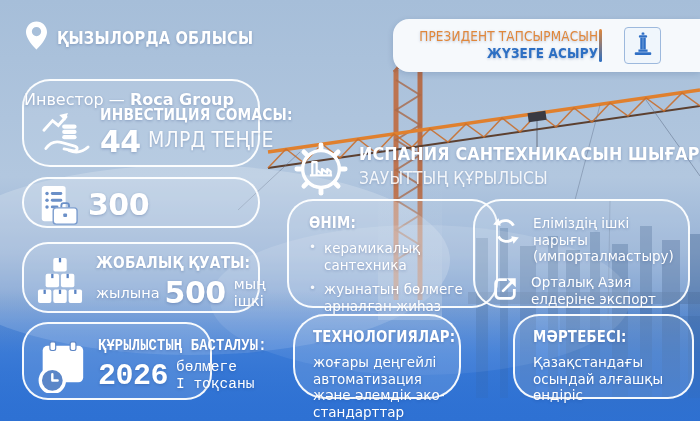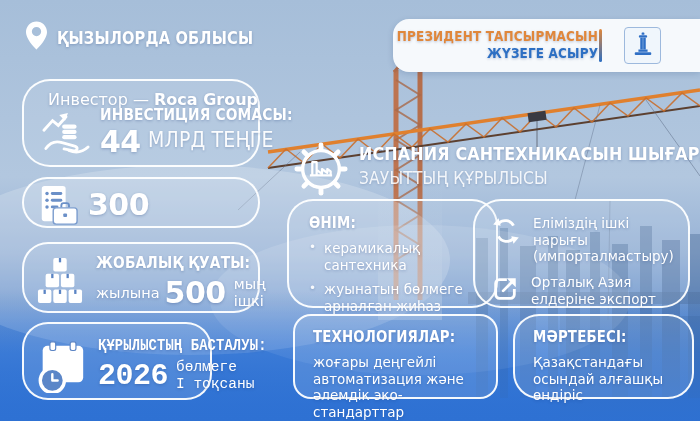--- a/index.html
+++ b/index.html
@@ -17,39 +17,39 @@
   .cnd-r{display:inline-block;transform:scaleX(.86);transform-origin:100% 50%;white-space:nowrap;letter-spacing:.2px;}
 
   
   .loc{position:absolute;left:26px;top:21px;display:flex;align-items:center;gap:10px;}
   .loc .label{font-size:17px;font-weight:bold;}
 
   
   .badge{position:absolute;left:393px;top:19px;width:307px;height:53px;
     background:#f6f9fc;border-radius:16px 0 0 16px;box-shadow:0 2px 6px rgba(30,60,110,.18);}
   .badge-text{position:absolute;right:102px;top:9px;text-align:right;line-height:1.22;}
-  .badge-text .b1{font-size:14px;font-weight:bold;color:#e0873b;}
+  .badge-text .b1{font-size:14px;font-weight:normal;color:#e0873b;}
   .badge-text .b2{font-size:14px;font-weight:bold;color:#2d6fc3;}
   .badge-divider{position:absolute;left:206px;top:10px;width:3px;height:33px;border-radius:2px;
     background:linear-gradient(#e0873b,#2d6fc3);}
   .badge-icon-box{position:absolute;left:231px;top:8px;width:37px;height:37px;border:1px solid #9db9dd;
     border-radius:4px;background:#f0f6fc;display:flex;align-items:center;justify-content:center;}
 
   
   .card{position:absolute;border:2px solid rgba(255,255,255,.95);background:rgba(215,228,245,.16);}
   .c1{left:22px;top:79px;width:238px;height:88px;border-radius:28px;}
   .c2{left:22px;top:177px;width:238px;height:51px;border-radius:25px;}
   .c3{left:22px;top:242px;width:238px;height:71px;border-radius:26px;}
   .c4{left:22px;top:322px;width:190px;height:78px;border-radius:26px;font-family:Liberation Mono, monospace;}
   .m1{left:287px;top:199px;width:211px;height:109px;border-radius:26px;padding:13px 16px 22px 20px;}
   .m2{left:473px;top:199px;width:217px;height:109px;border-radius:28px;padding:14px 12px 10px 16px;}
-  .m3{left:293px;top:314px;width:205px;height:85px;border-radius:18px;padding:12px 14px 10px 18px;}
+  .m3{left:293px;top:314px;width:168px;height:85px;border-radius:32px;padding:12px 14px 10px 18px;}
   .m4{left:513px;top:314px;width:181px;height:85px;border-radius:26px;padding:12px 12px 10px 18px;}
 
-  .inv-line{margin-top:9px;text-align:right;font-size:16px;}
+  .inv-line{margin-top:9px;text-align:left;font-size:16px;}
   .inv-line b{font-weight:bold;}
   .c1 .icon{position:absolute;left:15px;top:31px;}
   .c1 .tx{position:absolute;left:76px;top:24px;}
   .h-cnd{font-size:16px;font-weight:bold;line-height:1.25;}
   .numrow{display:flex;margin-top:2px;}
   .big{font-weight:bold;font-size:30px;line-height:1;letter-spacing:-.5px;}
   .unit{font-size:22px;font-weight:normal;opacity:.95;margin-left:7px;}
 
   .c2 .icon{position:absolute;left:13px;top:5px;}
   .c2 .numrow{position:absolute;left:64px;top:9px;align-items:center;}

